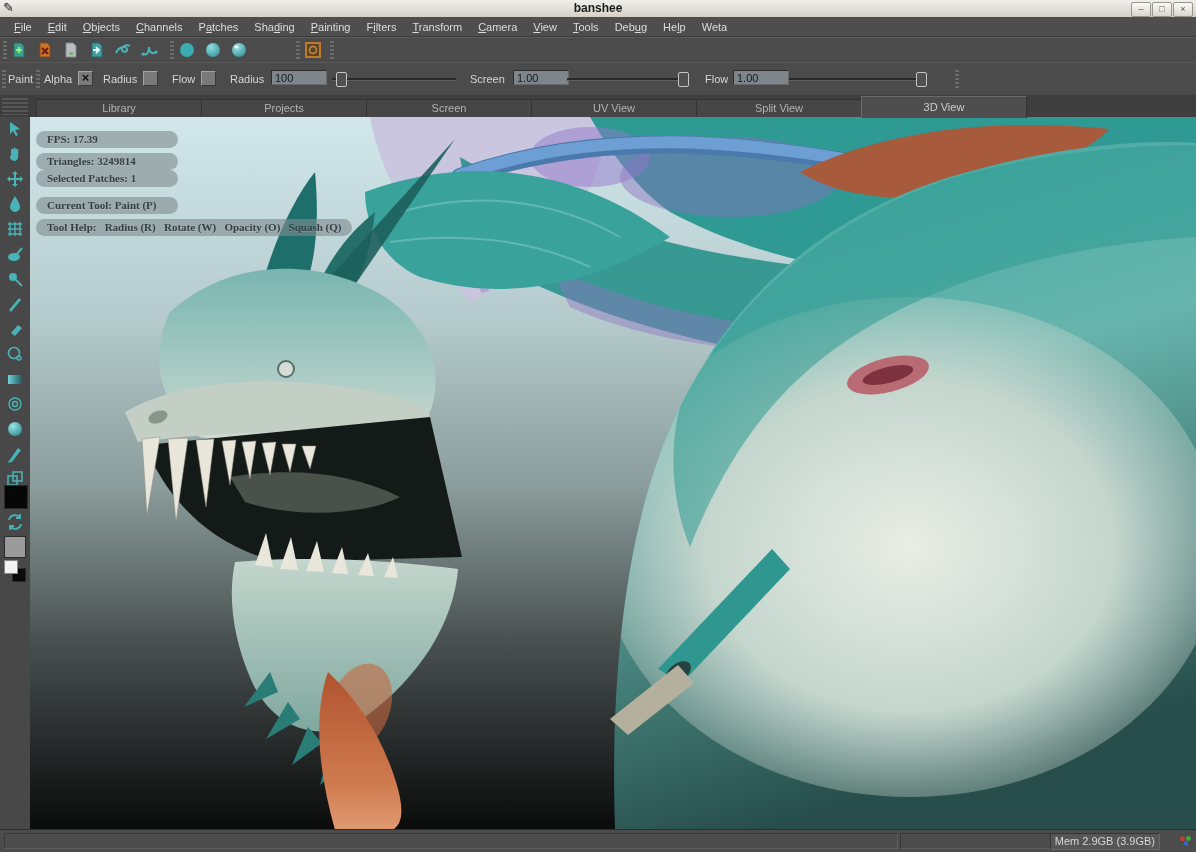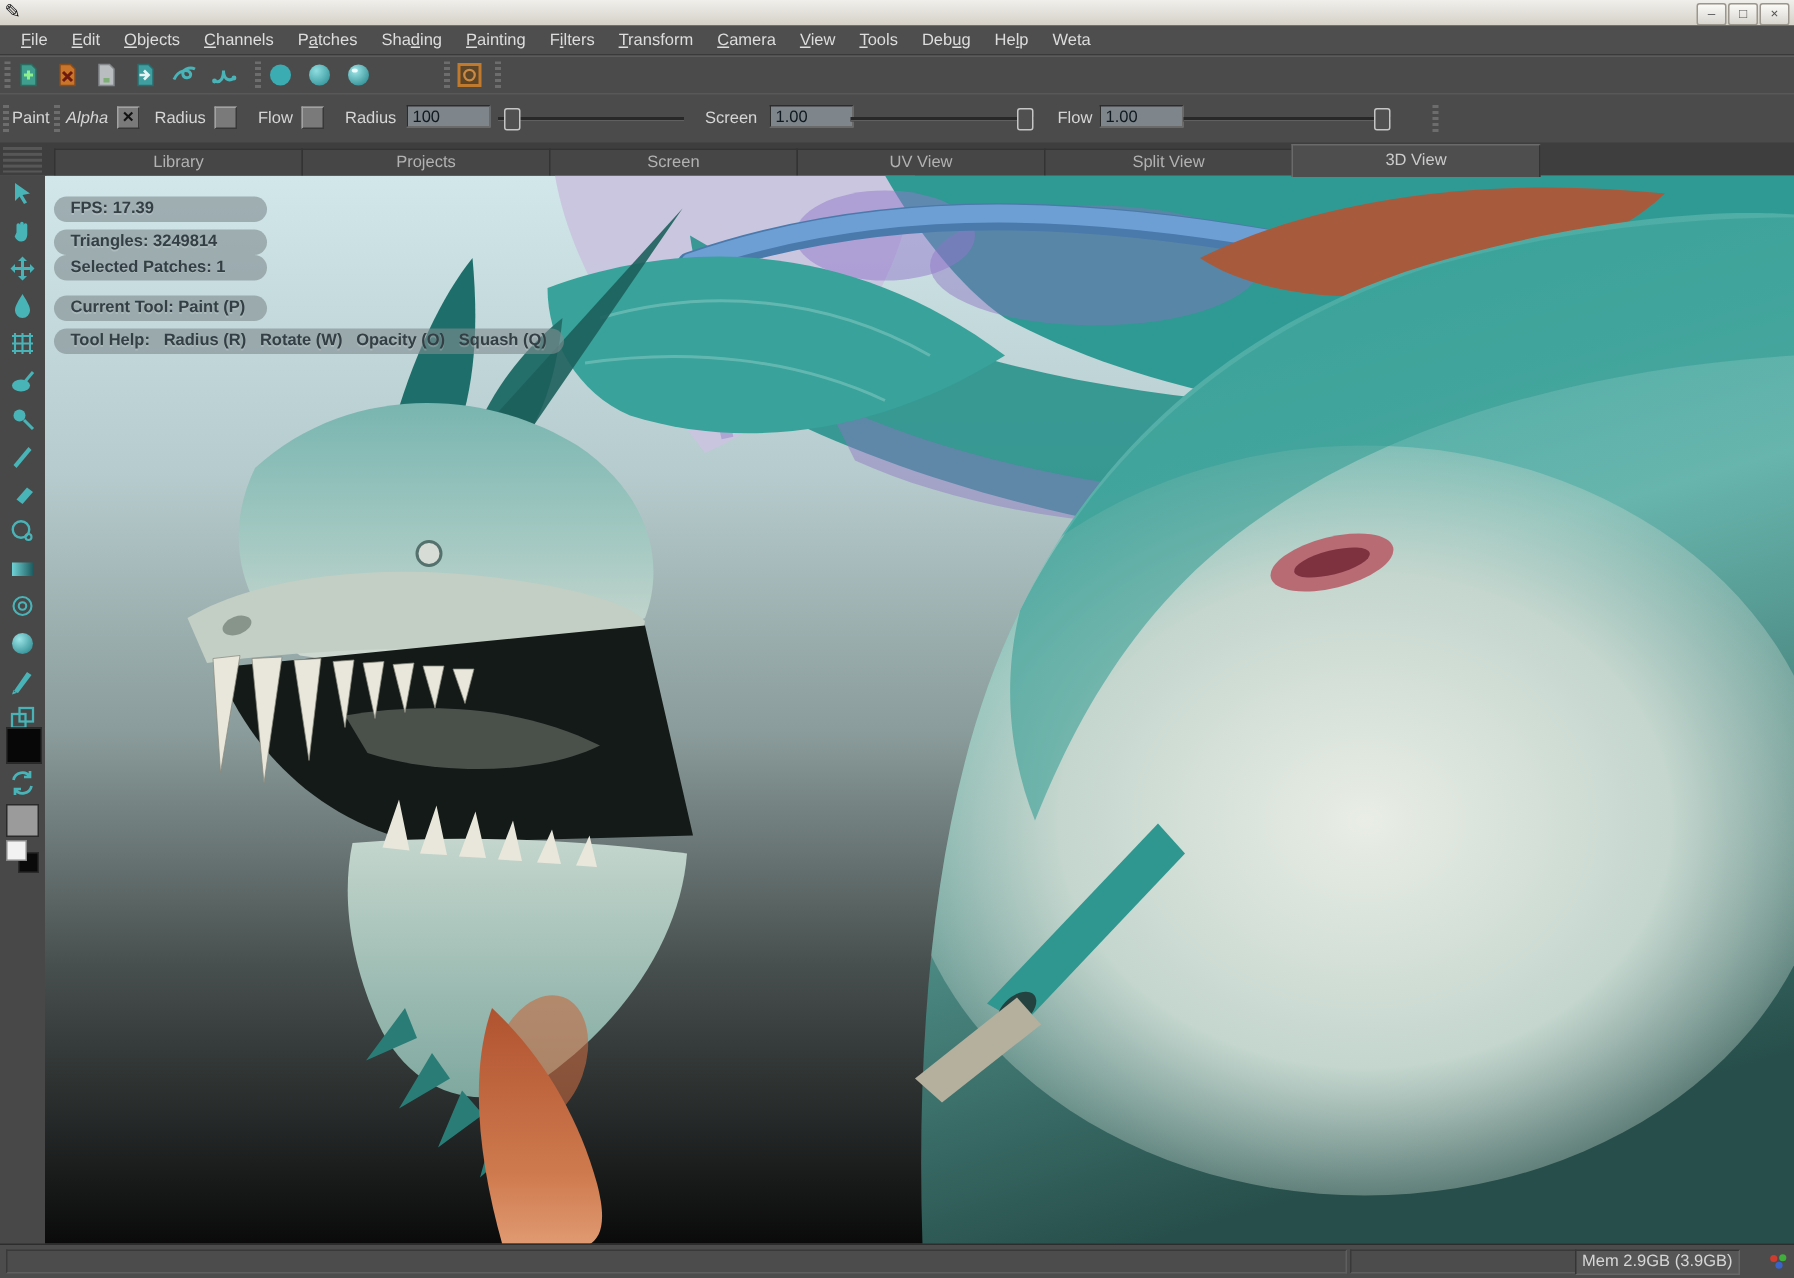--- a/index.html
+++ b/index.html
@@ -60,35 +60,36 @@
   .palette{left:0;top:117px;width:30px;height:713px;background:#484848;border-right:1px solid #353535;}
   .ptool{left:5px;width:20px;height:20px;}
   .swatch{left:4px;border:1px solid #2a2a2a;}
 
   
   .viewport{left:30px;top:117px;width:1166px;height:713px;overflow:hidden;}
   .scene{position:absolute;left:0;top:0;width:100%;height:100%;}
   .pill{position:absolute;left:6px;height:17px;border-radius:9px;
     background:rgba(128,141,143,0.62);color:#333f44;font-size:11px;font-weight:bold;
     line-height:17px;padding:0 11px;white-space:pre;box-sizing:border-box;
-    text-shadow:0 1px 0 rgba(255,255,255,0.18);}
+    text-shadow:0 1px 0 rgba(255,255,255,0.18);font-family:Liberation Serif, serif;}
 
   
   .statusbar{left:0;bottom:0;width:1196px;height:22px;background:#4c4c4c;border-top:1px solid #2d2d2d;}
   .status-seg{top:3px;height:14px;border:1px solid;border-color:#393939 #5f5f5f #5f5f5f #393939;}
   .mem-field{right:36px;top:3px;height:15px;min-width:94px;background:#565656;
     border:1px solid;border-color:#353535 #666 #666 #353535;color:#d6d6d6;
     font-size:11px;line-height:15px;padding:0 4px;}
   .dots{right:4px;top:5px;width:13px;height:12px;}
 </style>
 </head>
 <body>
 
 <div class="abs titlebar">
   <span class="abs app-icon">✎</span>
+  <div class="abs win-title">banshee</div>
   <div class="abs winbtn min">–</div>
   <div class="abs winbtn max">□</div>
   <div class="abs winbtn cls">×</div>
 </div>
 
 <div class="abs menubar">
   <span class="menu-item"><u>F</u>ile</span>
   <span class="menu-item"><u>E</u>dit</span>
   <span class="menu-item"><u>O</u>bjects</span>
   <span class="menu-item"><u>C</u>hannels</span>
@@ -160,21 +161,21 @@
     <circle cx="9" cy="9" r="3.5" fill="none" stroke="#c98a45" stroke-width="1.5"></circle>
   </svg>
   <div class="abs handle-v" style="left:330px;"></div>
 </div>
 
 <div class="abs paintbar">
   <div class="abs handle-v" style="left:2px;top:7px;"></div>
   <span class="abs pb-label" style="left:8px;">Paint</span>
   <div class="abs handle-v" style="left:36px;top:7px;"></div>
 
-  <span class="abs pb-label" style="left:44px;font-style:italic;">Alpha</span>
+  <span class="abs pb-label" style="left:44px;">Alpha</span>
   <div class="abs checkbox checked" style="left:78px;"></div>
 
   <span class="abs pb-label" style="left:103px;">Radius</span>
   <div class="abs checkbox" style="left:143px;"></div>
 
   <span class="abs pb-label" style="left:172px;">Flow</span>
   <div class="abs checkbox" style="left:201px;"></div>
 
   <span class="abs pb-label" style="left:230px;">Radius</span>
   <input class="abs val-field" style="left: 271px;" value="100">

